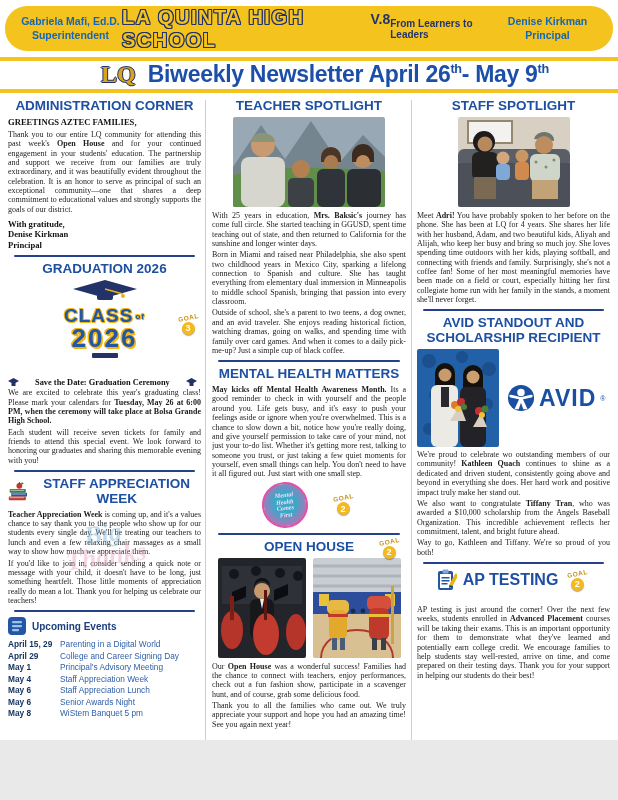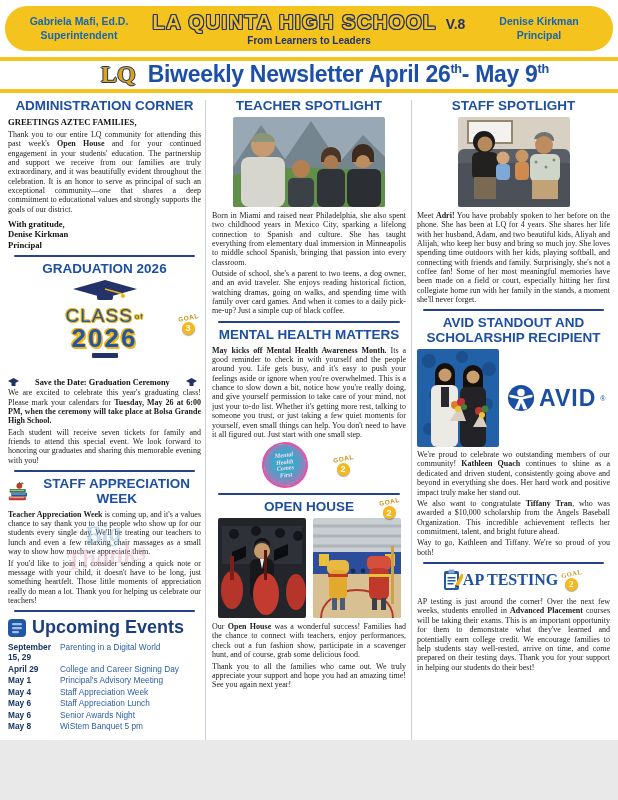--- a/index.html
+++ b/index.html
@@ -3,21 +3,21 @@
 <meta charset="utf-8">
 <style>
   html,body{margin:0;padding:0;background:#e9e9e9;}
   .page{position:relative;width:618px;height:740px;background:#ffffff;overflow:hidden;
         font-family:"Liberation Sans",sans-serif;}
   
   .top-banner{position:absolute;top:6px;left:5px;right:5px;height:45px;background:#F5C31D;
               border-radius:22px;display:flex;align-items:center;justify-content:space-between;
               padding:0 14px;box-sizing:border-box;}
   .admin-name{font-weight:bold;font-size:10.5px;color:#1666B6;text-align:center;line-height:1.3;width:120px;}
-  .banner-center{display:flex;flex-direction:column;align-items:center;}
+  .banner-center{display:flex;flex-direction:row;align-items:center;}
   .school-row{display:flex;align-items:baseline;gap:9px;}
   .school-name{font-size:20px;font-weight:bold;letter-spacing:1.5px;color:#F5C31D;
      text-shadow:1px 0 0 #22336B,-1px 0 0 #22336B,0 1px 0 #22336B,0 -1px 0 #22336B,
                  1px 1px 0 #22336B,-1px -1px 0 #22336B,1px -1px 0 #22336B,-1px 1px 0 #22336B;}
   .version{font-size:14px;font-weight:bold;color:#22336B;}
   .motto{font-size:10px;font-weight:bold;color:#22336B;margin-top:1px;}
   
   .rule{position:absolute;left:0;width:100%;height:4px;background:#F5C31D;}
   .rule-a{top:57px;}  .rule-b{top:89px;}
   .masthead{position:absolute;top:60px;left:16px;width:100%;height:28px;display:flex;
@@ -40,21 +40,21 @@
   .sec-divider{height:2px;background:#25418A;margin:5px 6px;border-radius:1px;}
   .signoff div{line-height:1.2;}
   
   .goal{display:inline-flex;flex-direction:column;align-items:center;width:26px;}
   .goal-word{font-size:6.5px;font-weight:bold;color:#C9961B;transform:rotate(-12deg);letter-spacing:.5px;}
   .goal-num{width:13px;height:13px;border-radius:50%;background:#F5B91D;color:#fff;font-size:9px;
             font-weight:bold;display:flex;align-items:center;justify-content:center;margin-top:1px;
             box-shadow:0 1px 1px rgba(0,0,0,.35);}
   
   .grad-art{position:relative;text-align:center;margin:2px 0 2px;}
-  .grad-class{font-size:19px;font-weight:normal;color:#2456A6;letter-spacing:1px;line-height:1;
+  .grad-class{font-size:19px;font-weight:bold;color:#2456A6;letter-spacing:1px;line-height:1;
      text-shadow:1px 0 0 #F0B614,-1px 0 0 #F0B614,0 1px 0 #F0B614,0 -1px 0 #F0B614,
                  1px 1px 0 #F0B614,-1px -1px 0 #F0B614;}
   .grad-of{font-size:8px;vertical-align:middle;margin-left:2px;}
   .grad-year{font-size:26px;font-weight:bold;color:#2456A6;letter-spacing:2px;line-height:1.05;
      text-shadow:1px 0 0 #F0B614,-1px 0 0 #F0B614,0 1px 0 #F0B614,0 -1px 0 #F0B614,
                  1.5px 1.5px 0 #F0B614,-1.5px -1.5px 0 #F0B614;text-align:center;}
   .grad-ribbon{width:26px;height:5px;background:#233268;margin:1px auto 0;border-radius:1px;}
   .goal-grad{position:absolute;right:0;top:34px;}
   .save-date{display:flex;align-items:center;justify-content:flex-start;gap:16px;
              font-family:"Liberation Serif",serif;font-weight:bold;font-size:8.4px;color:#111;margin:20px 0 1px;}
@@ -63,21 +63,21 @@
   .appr-wrap{position:relative;}
   .watermark{position:absolute;left:0;right:0;top:12px;text-align:center;transform:rotate(-8deg);
      font-family:"Liberation Serif",serif;font-style:italic;font-weight:bold;font-size:26px;
      line-height:.9;opacity:.45;pointer-events:none;}
   .wm-big{color:#7FB3D9;display:block;} .wm-thanks{color:#E8A7C3;display:block;}
   .appr-logo{text-align:center;margin:2px auto 0;line-height:1;}
   .appr-l1{font-family:"Liberation Serif",serif;font-style:italic;font-weight:bold;font-size:11px;color:#D03A35;}
   .appr-l2{font-size:4.8px;font-weight:bold;letter-spacing:1px;color:#233268;}
   .appr-l3{font-size:7px;font-weight:bold;color:#E8A020;letter-spacing:2px;}
   
-  .ev-head{display:flex;align-items:center;gap:6px;font-size:18px;font-weight:bold;color:#1C3E7C;margin:4px 0 4px;}
+  .ev-head{display:flex;align-items:center;gap:6px;font-size:10px;font-weight:bold;color:#1C3E7C;margin:4px 0 4px;}
   .ev-row{display:flex;margin-bottom:1.5px;}
   .ev-date{width:52px;flex:none;font-weight:bold;color:#173663;font-size:8.3px;}
   .ev-label{color:#2D5FA8;font-size:8.3px;}
   
   .photo{display:block;margin:2px auto 4px;border-radius:2px;}
   .oh-row{display:flex;justify-content:center;gap:7px;margin:3px 0 4px;}
   .heading-row{position:relative;}
   .goal-abs{position:absolute;right:4px;top:-2px;}
   
   .mh-row{display:flex;align-items:center;justify-content:center;gap:22px;margin:3px 0 2px;}
@@ -85,21 +85,21 @@
      background:radial-gradient(circle at 50% 45%,#3AA8C9 35%,#c86bb4 80%,#E351A8 100%);
      display:flex;flex-direction:column;align-items:center;justify-content:center;
      font-family:"Liberation Serif",serif;font-style:italic;font-weight:bold;font-size:6.2px;
      color:#ffd9ef;line-height:1.05;transform:rotate(-6deg);}
   
   .avid-row{display:flex;align-items:center;gap:8px;margin:3px 0 3px;}
   .avid-logo{display:flex;align-items:center;gap:4px;}
   .avid-text{font-size:23px;font-weight:bold;color:#1B4FA3;letter-spacing:1px;}
   .avid-reg{font-size:7px;color:#1B4FA3;vertical-align:top;}
   
-  .ap-head{display:flex;align-items:center;justify-content:center;margin:3px 0 6px;font-family:Liberation Serif, serif;}
+  .ap-head{display:flex;align-items:center;justify-content:center;gap:6px;margin:3px 0 14px;}
   .ap-title{font-size:16px;font-weight:bold;color:#1D4FA3;}
   
   .footer{position:absolute;top:757px;left:5px;right:5px;height:37px;background:#F5C31D;
           border-radius:19px;display:flex;align-items:center;justify-content:space-between;
           padding:0 16px;box-sizing:border-box;}
   .f-item{display:flex;align-items:center;gap:6px;font-family:"Liberation Serif",serif;
           font-weight:bold;font-size:11.5px;color:#1E2B5C;}
   .f-circ{width:17px;height:17px;border:1.6px solid #233268;border-radius:50%;display:flex;
           align-items:center;justify-content:center;font-size:10px;color:#233268;flex:none;}
 </style>
@@ -206,21 +206,21 @@
       <svg width="18" height="18" viewBox="0 0 18 18">
         <rect width="18" height="18" rx="4" fill="#2456A6"></rect>
         <rect x="4" y="4" width="10" height="2.2" rx="1" fill="#9FC0EA"></rect>
         <rect x="4" y="8" width="10" height="2.2" rx="1" fill="#9FC0EA"></rect>
         <rect x="4" y="12" width="7" height="2.2" rx="1" fill="#9FC0EA"></rect>
       </svg>
       <span>Upcoming Events</span>
     </div>
     <div>
       <div class="ev-row">
-          <span class="ev-date">September 15, 29</span>
+          <span class="ev-date">April 15, 29</span>
           <span class="ev-label">Parenting in a Digital World</span>
         </div>
       <div class="ev-row">
           <span class="ev-date">April 29</span>
           <span class="ev-label">College and Career Signing Day</span>
         </div>
       <div class="ev-row">
           <span class="ev-date">May 1</span>
           <span class="ev-label">Principal's Advisory Meeting</span>
         </div>
@@ -254,20 +254,21 @@
       <rect x="8" y="40" width="44" height="50" rx="8" fill="#D6D6CF"></rect>
       <circle cx="68" cy="52" r="9" fill="#B58051"></circle>
       <rect x="55" y="61" width="26" height="29" rx="5" fill="#3C4146"></rect>
       <circle cx="98" cy="42" r="10" fill="#AA7A50"></circle>
       <path d="M88,40 a10,10 0 0 1 20,0 v5 h-3 a7,7 0 0 0 -14,0 h-3 Z" fill="#4A3526"></path>
       <rect x="84" y="52" width="28" height="38" rx="6" fill="#30343A"></rect>
       <circle cx="130" cy="40" r="11" fill="#BD8C5F"></circle>
       <path d="M119,38 a11,11 0 0 1 22,0 v7 h-4 a7,7 0 0 0 -14,0 h-4 Z" fill="#3C2B1E"></path>
       <rect x="114" y="52" width="34" height="38" rx="6" fill="#2B2E33"></rect>
     </svg>
+    <p class="serif-p"><span>With 25 years in education, </span><b>Mrs. Baksic's</b><span> journey has come full circle.  She started teaching in GGUSD, spent time teaching out of state, and then returned to California for the sunshine and longer winter days.</span></p>
     <p class="serif-p">Born in Miami and raised near Philadelphia, she also spent two childhood years in Mexico City, sparking a lifelong connection to Spanish and culture. She has taught everything from elementary dual immersion in Minneapolis to middle school Spanish, bringing that passion into every classroom.</p>
     <p class="serif-p">Outside of school, she's a parent to two teens, a dog owner, and an avid traveler.  She enjoys reading historical fiction, watching dramas, going on walks, and spending time with family over card games. And when it comes to a daily pick-me-up?  Just a simple cup of black coffee.</p>
     <div class="sec-divider"></div>
 
     <div class="h-sec">MENTAL HEALTH MATTERS</div>
     <p class="serif-p"><b>May kicks off Mental Health Awareness Month.</b><span> Its a good reminder to check in with yourself and the people around you.  Life gets busy, and it's easy to push your feelings aside or ignore when you're overwhelmed. This is a chance to slow down a bit, notice how you're really doing, and give yourself permission to take care of your mind, not just your to-do list.  Whether it's getting more rest, talking to someone you trust, or just taking a few quiet moments for yourself, even small things can help. You don't need to have it all figured out.  Just start with one small step.</span></p>
     <div class="mh-row">
       <div class="mh-circle">
         <span>Mental</span>
         <span>Health</span>

